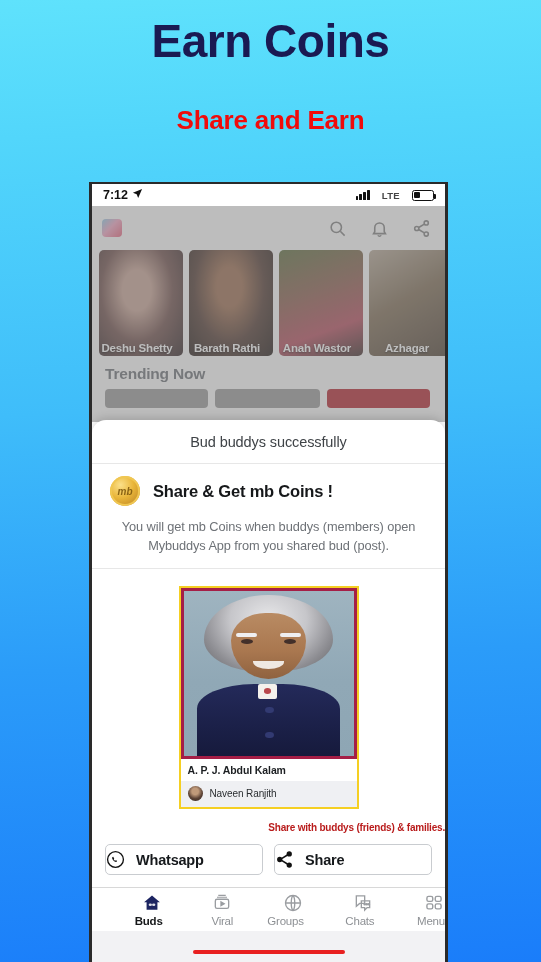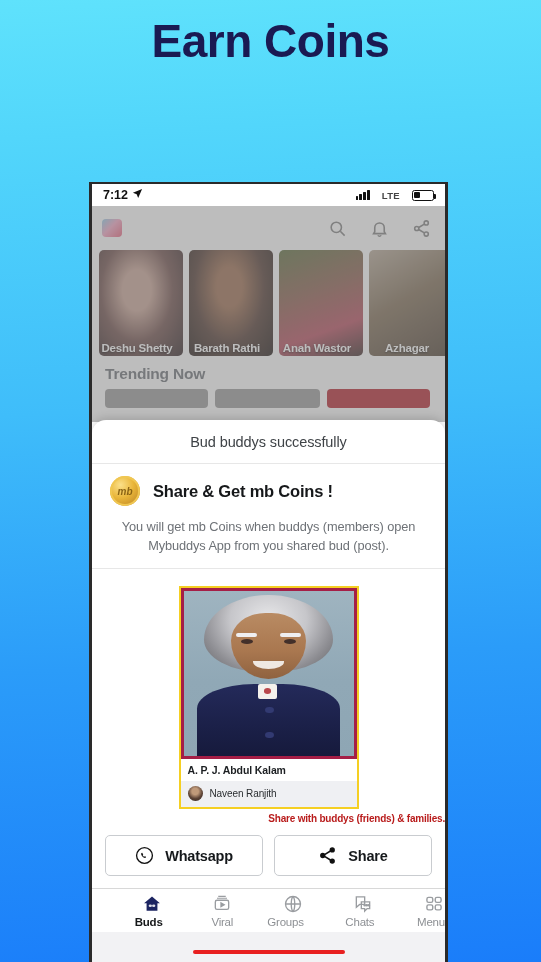--- a/index.html
+++ b/index.html
@@ -165,22 +165,22 @@
   }
   .card-auth span { font-size:10px; color:#2a2d30; letter-spacing:-.1px; }
 
   
   .share-label {
     text-align:right; font-size:10px; font-weight:bold; color:#b91c1c;
     padding:4px 0 11px; letter-spacing:-.2px;
   }
   .btn-row { display:flex; gap:11px; padding:0 13px 12px; }
   .btn {
-    flex:1; height:41px; border:1px solid #c9ccd0; border-radius:5px;
-    background:#fff; display:flex; align-items:center; justify-content:center;
+    flex:1; height:31px; border:1px solid #c9ccd0; border-radius:5px;
+    background:#fff; display:flex; align-items:center; justify-content:flex-start;
     gap:11px; font-size:14.5px; font-weight:bold; color:#15181b;
     letter-spacing:-.2px;
   }
   .btn svg { width:19px; height:19px; display:block; }
 
   
   .bnav {
     border-top:1px solid #d8d8d8; background:#fff; display:flex;
     padding:5px 0 4px;
   }
@@ -192,20 +192,21 @@
   .home-ind {
     position:absolute; left:50%; transform:translateX(-50%); bottom:8px;
     width:152px; height:4px; background:#e82020; border-radius:2px;
   }
 </style>
 </head>
 <body>
 
 <div class="promo">
   <div class="promo-title">Earn Coins</div>
+  <div class="promo-sub">Share and Earn</div>
 </div>
 
 <div class="phone">
 
   <div class="statusbar">
     <div class="sb-left">
       <span>7:12</span>
       <span class="loc-arrow">
         <svg width="11" height="11" viewBox="0 0 24 24">
             <path d="M22 2 2 10.5l8.2 3.3L13.5 22z" fill="#111"></path>

